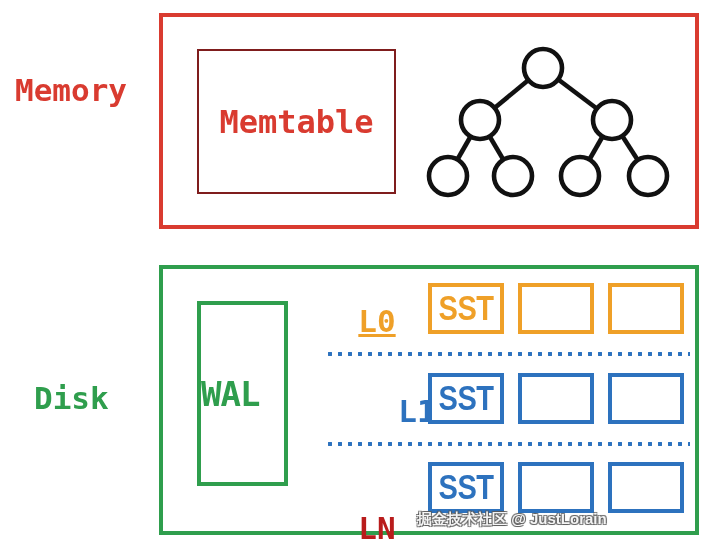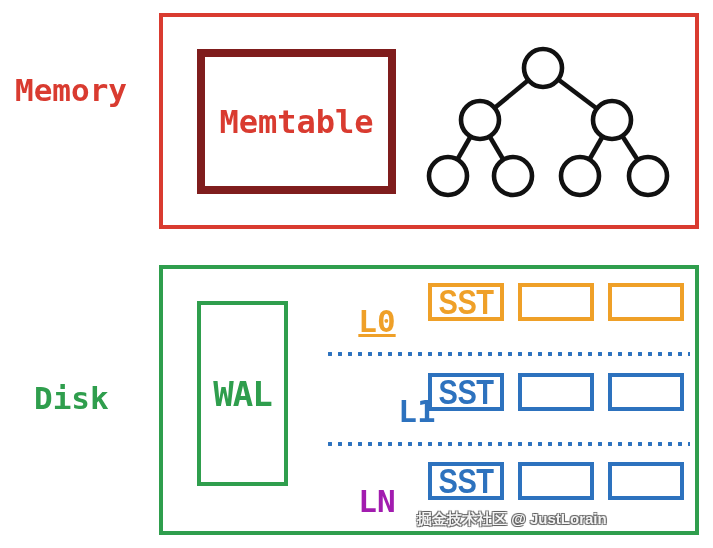--- a/index.html
+++ b/index.html
@@ -34,40 +34,40 @@
     background: #ffffff;
   }
   .memory-box { top: 13px;  height: 216px; border: 4px solid #D93B30; }
   .disk-box   { top: 265px; height: 270px; border: 4px solid #2F9E4D; }
 
   
   .memtable-box {
     position: absolute;
     left: 197px; top: 49px;
     width: 199px; height: 145px;
-    border: 8px solid #7f1d1d;
+    border: 2px solid #7f1d1d;
     display: flex; align-items: center; justify-content: center;
   }
   .memtable-box .label {
     color: #D93B30;
     font-size: 32px;
     font-weight: bold;
     font-family: "DejaVu Sans Mono", "Liberation Mono", monospace;
   }
 
   
   .tree-svg { position: absolute; left: 418px; top: 42px; }
 
   
   .wal-box {
     position: absolute;
     left: 197px; top: 301px;
     width: 91px; height: 185px;
     border: 4px solid #2F9E4D;
-    display: flex; align-items: center; justify-content: center;
+    display: flex; align-items: center; 
   }
   .wal-box .label {
     color: #2F9E4D;
     font-size: 34px;
     font-weight: bold;
     font-family: "DejaVu Sans Mono", "Liberation Mono", monospace;
     letter-spacing: -1px;
   }
 
   
@@ -75,25 +75,25 @@
     position: absolute;
     left: 352px;
     width: 50px;
     text-align: center;
     font-size: 31px;
     font-weight: bold;
     font-family: "DejaVu Sans Mono", "Liberation Mono", monospace;
   }
   .lvl-l0 { top: 303px; color: #EFA028; text-decoration: underline; }
   .lvl-l1 { top: 393px; color: #2D72BE; margin-left: 40px; }
-  .lvl-ln { top: 483px; color: #a21caf; }
+  .lvl-ln { top: 510px; color: #b91c1c; }
 
   .sst-box {
     position: absolute;
-    width: 76px; height: 38px;
+    width: 76px; height: 51px;
     background: #ffffff;
     display: flex; align-items: center; justify-content: center;
   }
   .sst-box.orange { border: 4px solid #EFA028; }
   .sst-box.blue   { border: 4px solid #2D72BE; }
   .sst-box .sst-text {
     font-family: "Liberation Sans", sans-serif;
     font-size: 29px;
     font-weight: 700;
     letter-spacing: -0.5px;

